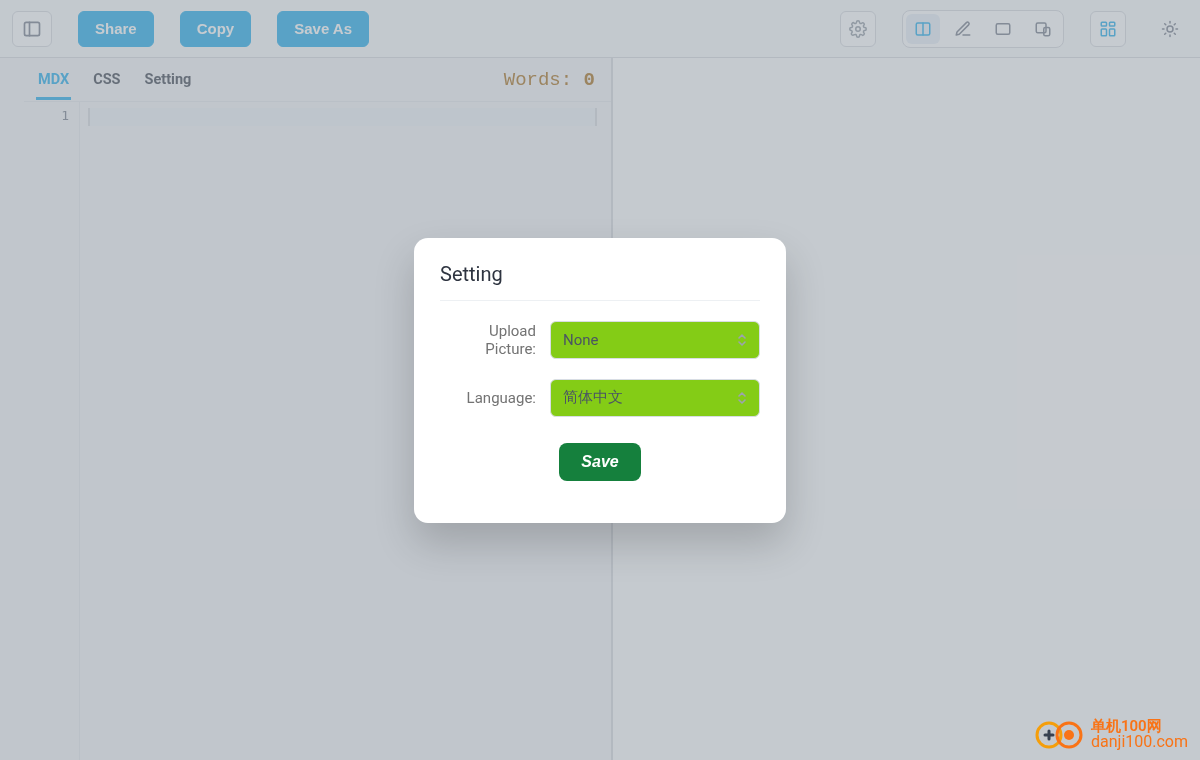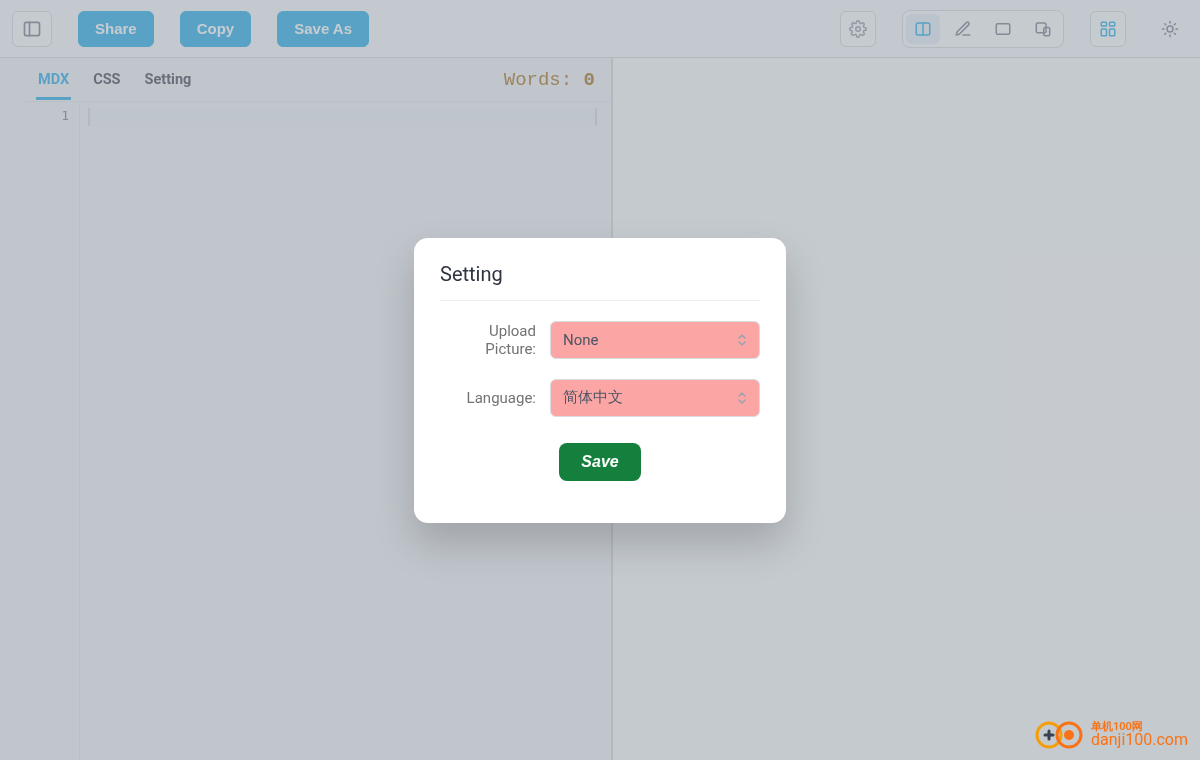--- a/index.html
+++ b/index.html
@@ -94,39 +94,39 @@
   }
   .modal-title {
     font-size: 20px; color: #2e3440; padding-bottom: 14px; border-bottom: 1px solid #edf0f3; margin-bottom: 20px;
   }
   .form-row { display: flex; align-items: center; gap: 14px; margin-bottom: 20px; }
   .form-label { width: 96px; text-align: right; color: #737373; font-size: 15px; line-height: 1.2; }
   .select {
     flex: 1; height: 38px; border: 1px solid #d8dde4; border-radius: 6px;
     display: flex; align-items: center; justify-content: space-between;
     padding: 0 12px; font-size: 15px; color: #4b5563; cursor: pointer;
-    background: #fca5a5;
+    background: #84cc16;
   }
   .select-caret { color: #9ca3af; display: flex; flex-direction: column; line-height: 0; }
   .modal-actions { display: flex; justify-content: center; margin-top: 26px; }
   .save-btn {
     background: #15803d; color: #fff; border: none; border-radius: 8px;
     font-weight: 700; font-size: 16px; padding: 10px 22px; cursor: pointer; font-style: italic;
   }
 
   
   .watermark {
     position: absolute; right: 12px; bottom: 8px; display: flex; align-items: center; gap: 8px;
     color: #f97316; font-size: 14px; 
   }
   .watermark .logo {
     width: 48px; height: 34px; display:inline-flex; align-items:center; justify-content:center;
   }
   .watermark .txt { display: flex; flex-direction: column; line-height: 1.05; }
-  .watermark .txt .t1 { color: #f97316; font-weight: 600; font-size: 11px; }
+  .watermark .txt .t1 { color: #f97316; font-weight: 600; font-size: 15px; }
   .watermark .txt .t2 { color: #f97316; font-size: 16px; }
 
   svg { display: block; }
 </style>
 </head>
 <body>
 
 <div class="toolbar">
   <button class="btn btn-icon">
     <svg width="20" height="20" viewBox="0 0 24 24" fill="none" stroke="#6b7280" stroke-width="2" stroke-linecap="round" stroke-linejoin="round">

